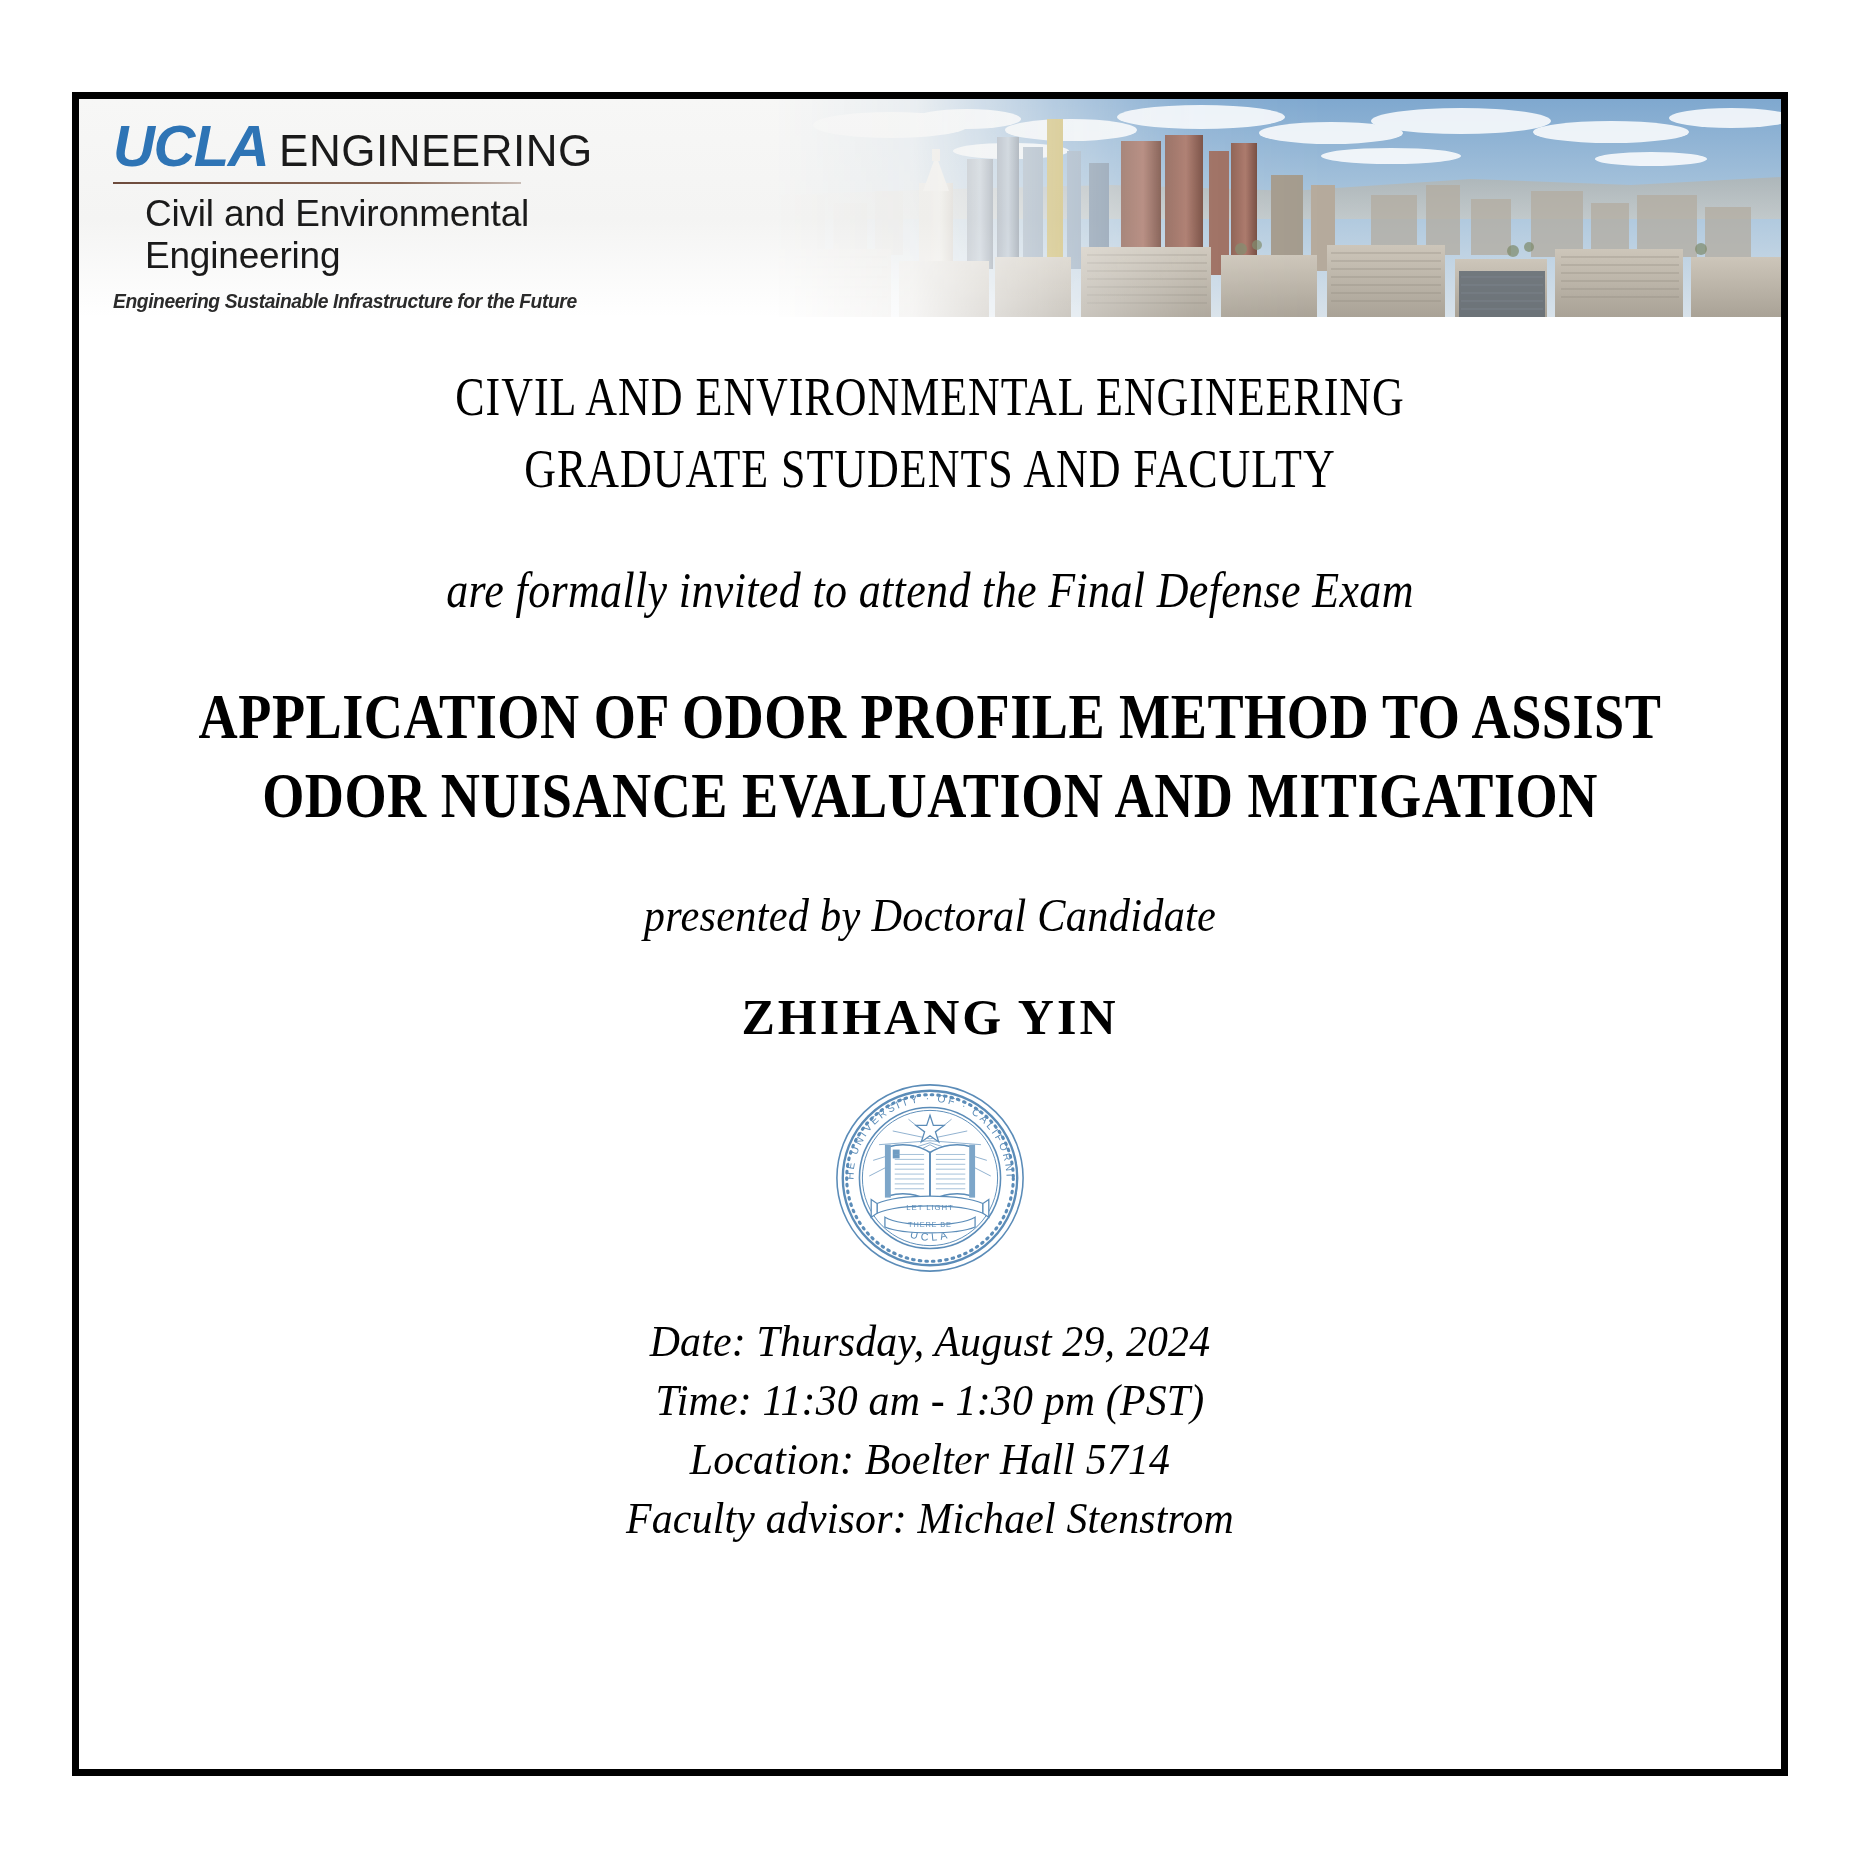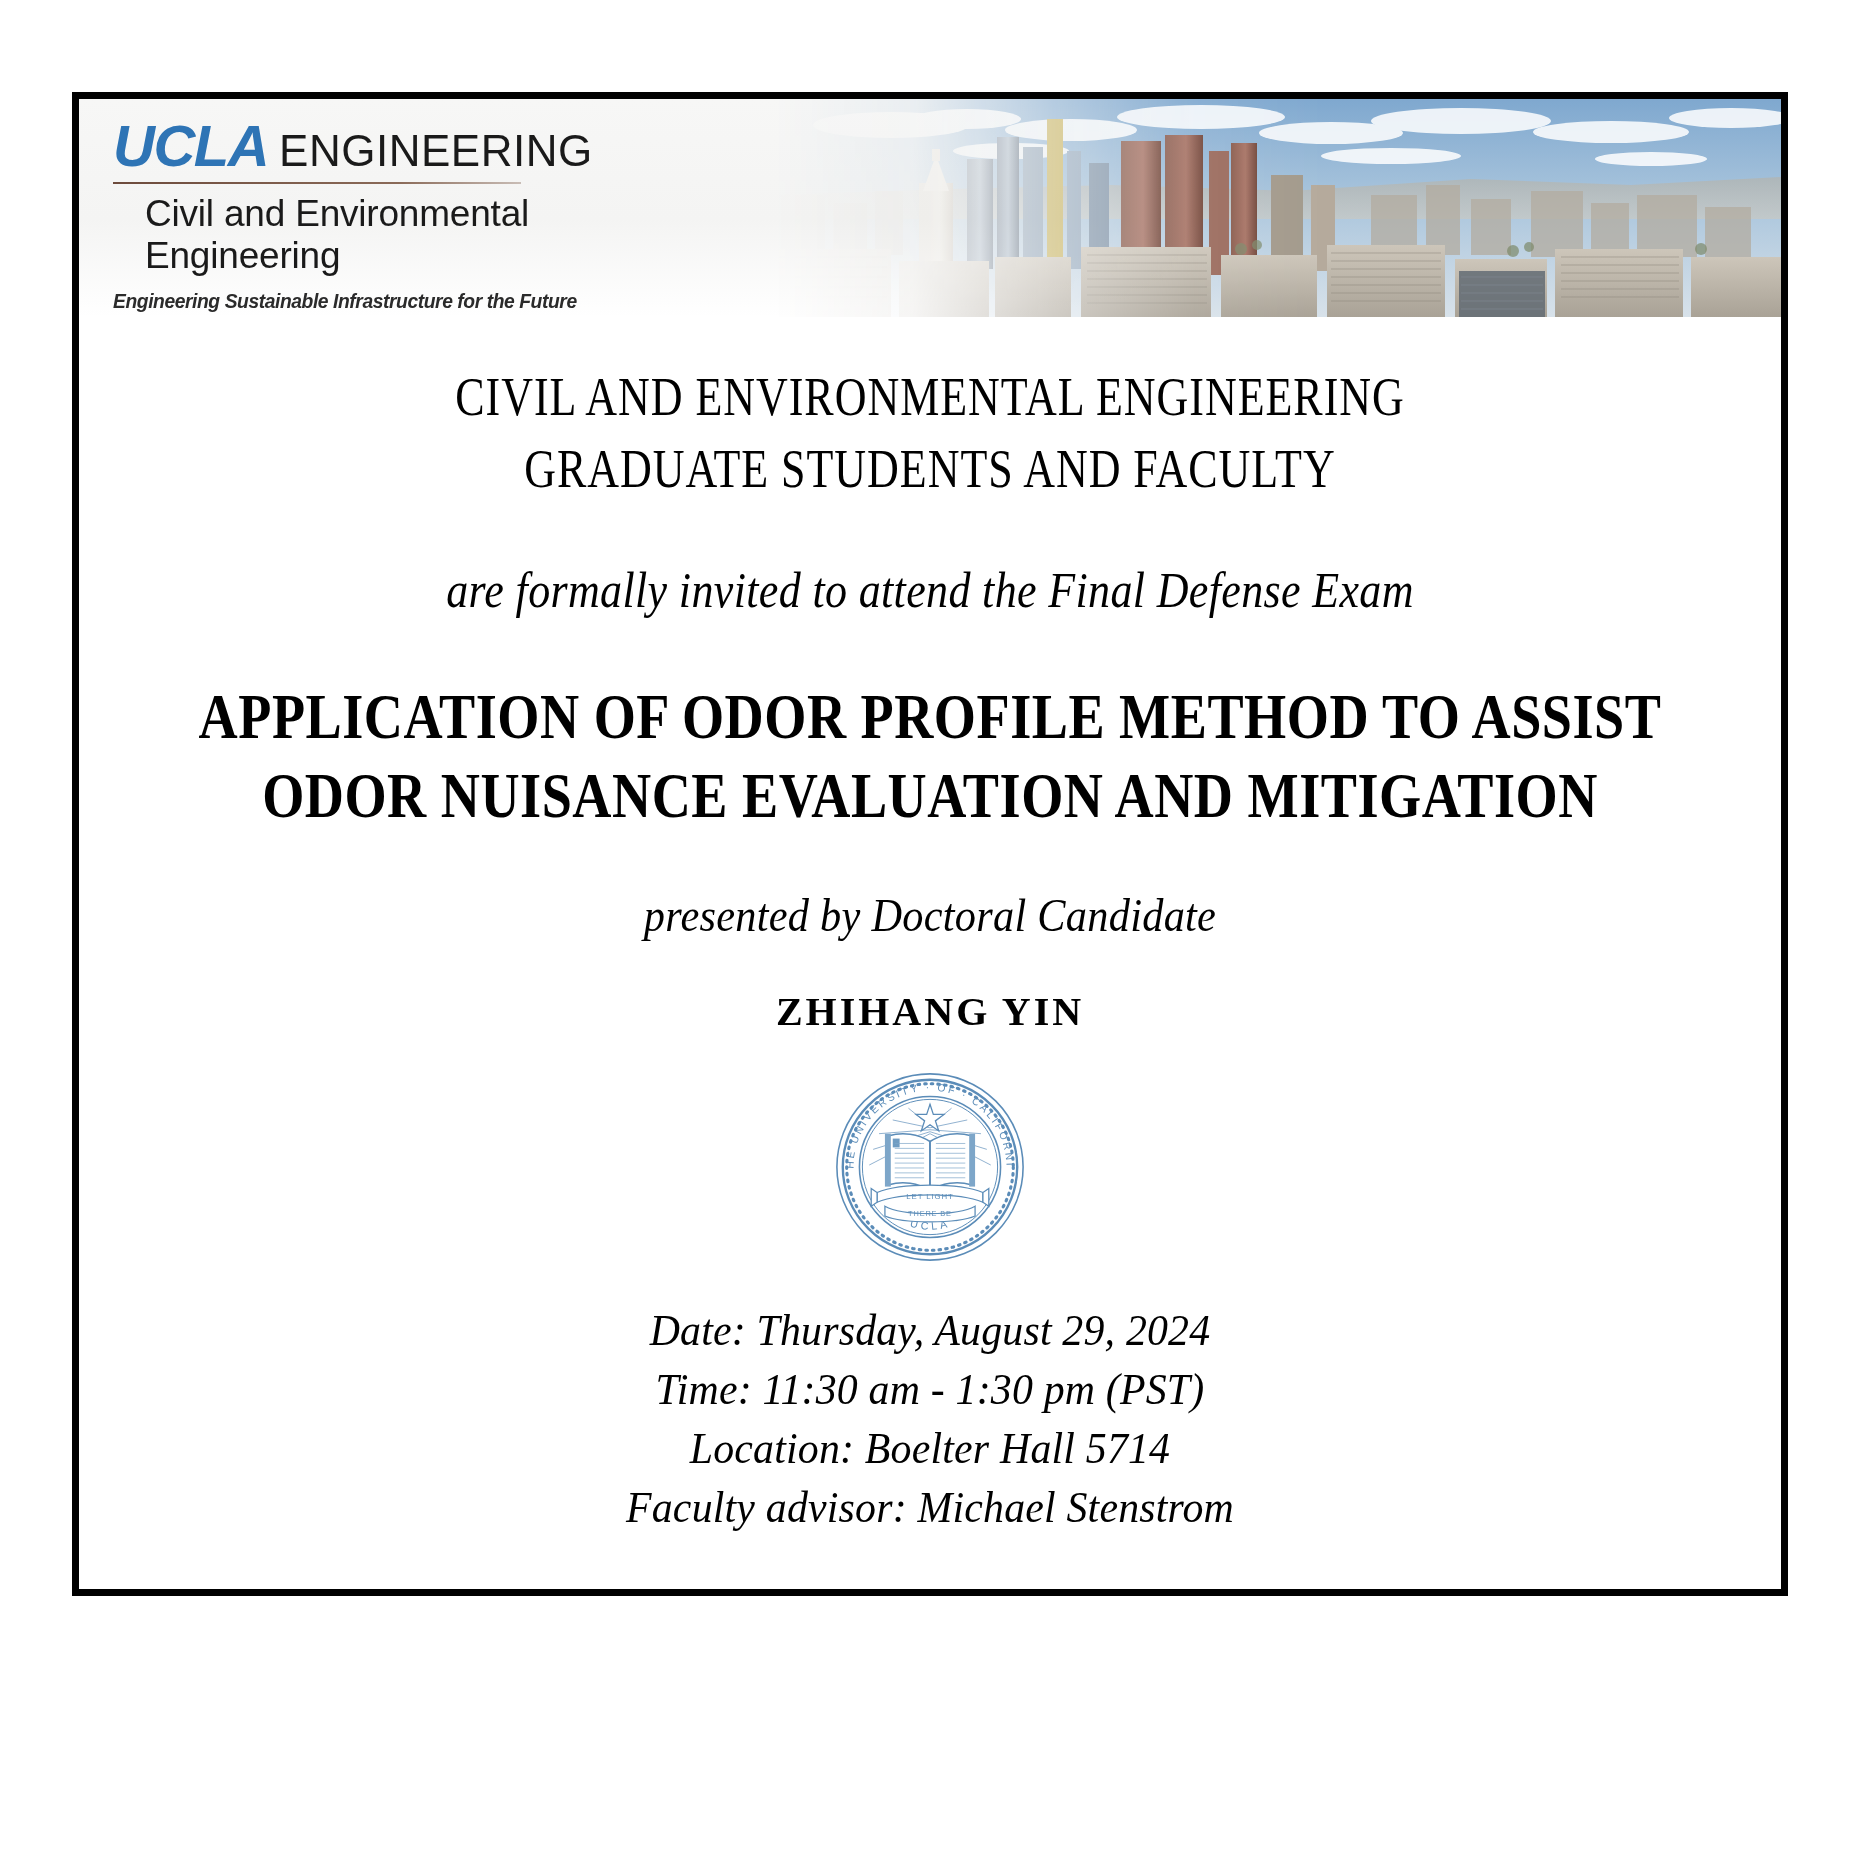--- a/index.html
+++ b/index.html
@@ -13,21 +13,21 @@
     font-family: "Liberation Serif", serif;
     -webkit-font-smoothing: antialiased;
   }
 
   
   .flyer {
     position: absolute;
     left: 72px;
     top: 92px;
     width: 1716px;
-    height: 1504px;
+    height: 1684px;
     box-sizing: border-box;
     border: 7px solid #000000;
     background: #ffffff;
     overflow: hidden;
   }
 
   
   .header-band {
     position: relative;
     height: 218px;
@@ -146,21 +146,21 @@
     font-style: italic;
     font-size: 46px;
     letter-spacing: 0.3px;
     color: #000000;
     transform: scaleX(0.92);
   }
 
   .candidate-name {
     font-family: "Liberation Serif", serif;
     font-weight: bold;
-    font-size: 40px;
+    font-size: 50px;
     letter-spacing: 3px;
     color: #000000;
   }
 
   .details {
     font-family: "Liberation Serif", serif;
     font-style: italic;
     font-size: 45px;
     line-height: 1.31;
     letter-spacing: 0.2px;

